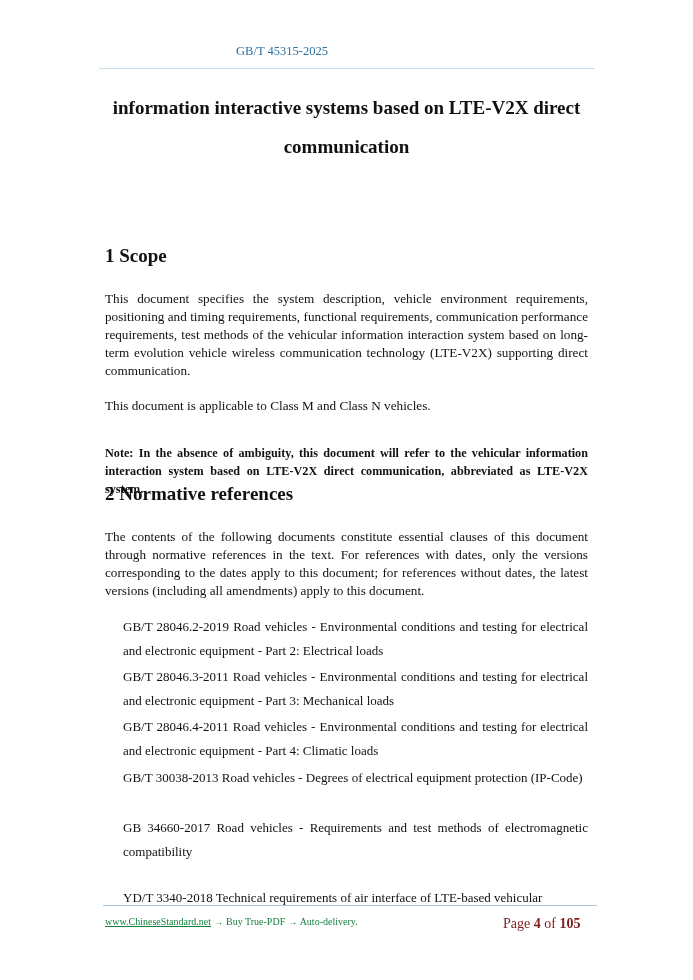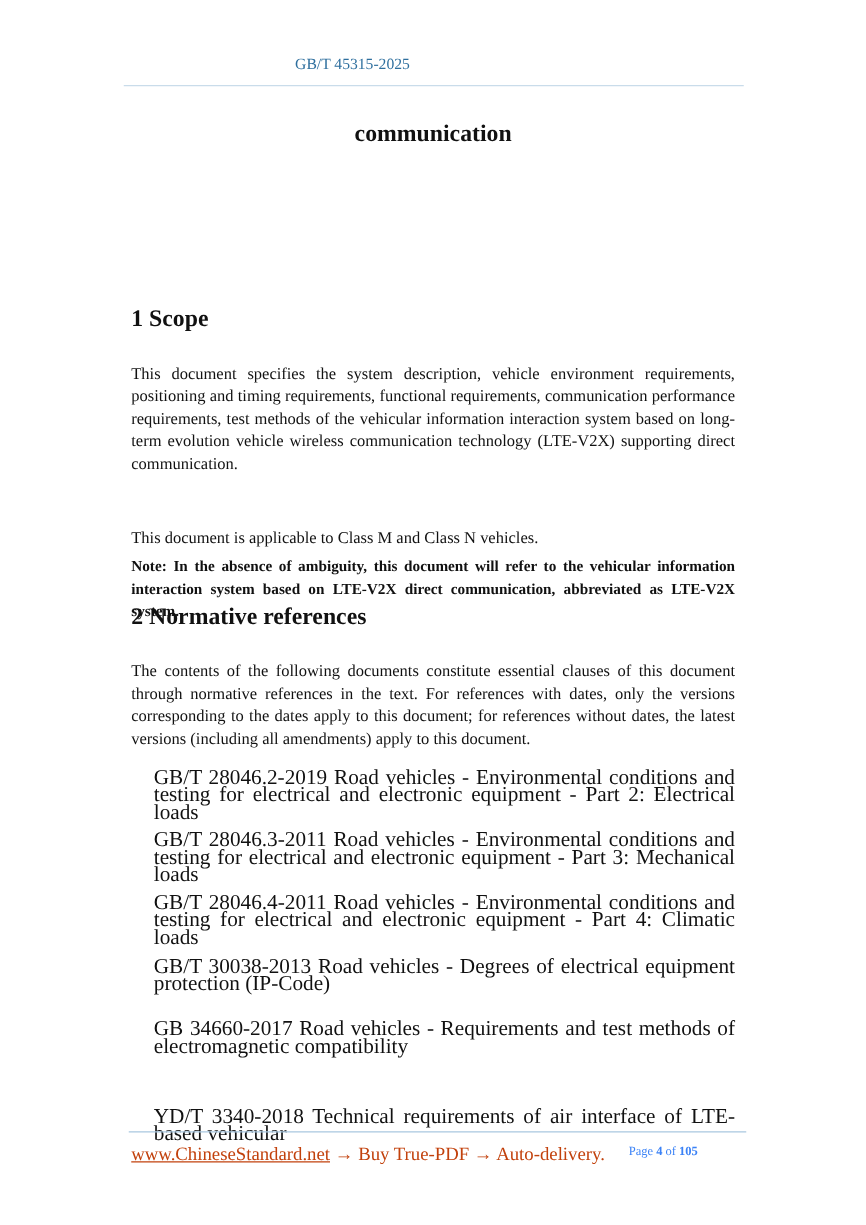--- a/index.html
+++ b/index.html
@@ -8,43 +8,44 @@
   .header-code { position: absolute; top: 44px; left: 0; width: 564px; text-align: center;
                  font-size: 12.5px; color: #2e6f9e; }
   .header-rule { position: absolute; top: 68px; left: 99px; width: 496px; height: 1px;
                  background: #c9dcea; }
   .title { position: absolute; top: 88px; left: 90px; width: 513px; text-align: center;
            font-weight: bold; font-size: 19px; line-height: 39px; }
   .h1 { position: absolute; left: 105px; font-weight: bold; font-size: 19px; text-align: right; }
   .para { position: absolute; left: 105px; width: 483px; font-size: 13.2px; line-height: 18px;
           text-align: justify; }
   .para.note { font-size: 12.2px; }
-  .ref { position: absolute; left: 123px; width: 465px; font-size: 17px; line-height: 14px;
+  .ref { position: absolute; left: 123px; width: 465px; font-size: 13px; line-height: 24px;
          text-align: justify; }
   .footer-rule { position: absolute; top: 905px; left: 103px; width: 494px; height: 1px;
                  background: #a9c8e0; }
-  .footer-left { position: absolute; top: 916px; left: 105px; font-size: 15px; color: #c2410c; text-align: center; }
+  .footer-left { position: absolute; top: 916px; left: 105px; font-size: 10px; color: #15803d; text-align: center; }
   .footer-left .link { text-decoration: underline; }
-  .footer-right { position: absolute; top: 916px; left: 503px; font-size: 10px; color: #3b82f6; }
+  .footer-right { position: absolute; top: 916px; left: 503px; font-size: 14px; color: #7f1d1d; }
   .footer-right b { font-weight: bold; }
 </style>
 </head>
 <body>
 
 <div class="header-code">GB/T 45315-2025</div>
 <div class="header-rule"></div>
 
 <div class="title">
+  <div>information interactive systems based on LTE-V2X direct</div>
   <div>communication</div>
 </div>
 
 <div class="h1" style="top:245px;">1 Scope</div>
 
 <div class="para" style="top:290px;">This document specifies the system description, vehicle environment requirements, positioning and timing requirements, functional requirements, communication performance requirements, test methods of the vehicular information interaction system based on long-term evolution vehicle wireless communication technology (LTE-V2X) supporting direct communication.</div>
-<div class="para" style="top:397px;margin-top:24px;">This document is applicable to Class M and Class N vehicles.</div>
+<div class="para" style="top:397px;">This document is applicable to Class M and Class N vehicles.</div>
 <div class="para note" style="top:444px;font-weight:bold;">Note: In the absence of ambiguity, this document will refer to the vehicular information interaction system based on LTE-V2X direct communication, abbreviated as LTE-V2X system.</div>
 
 <div class="h1" style="top:483px;">2 Normative references</div>
 
 <div class="para" style="top:528px;">The contents of the following documents constitute essential clauses of this document through normative references in the text. For references with dates, only the versions corresponding to the dates apply to this document; for references without dates, the latest versions (including all amendments) apply to this document.</div>
 
 <div class="ref" style="top:615px;">GB/T 28046.2-2019 Road vehicles - Environmental conditions and testing for electrical and electronic equipment - Part 2: Electrical loads</div>
 <div class="ref" style="top:665px;">GB/T 28046.3-2011 Road vehicles - Environmental conditions and testing for electrical and electronic equipment - Part 3: Mechanical loads</div>
 <div class="ref" style="top:715px;">GB/T 28046.4-2011 Road vehicles - Environmental conditions and testing for electrical and electronic equipment - Part 4: Climatic loads</div>
 <div class="ref" style="top:766px;">GB/T 30038-2013 Road vehicles - Degrees of electrical equipment protection (IP-Code)</div>

